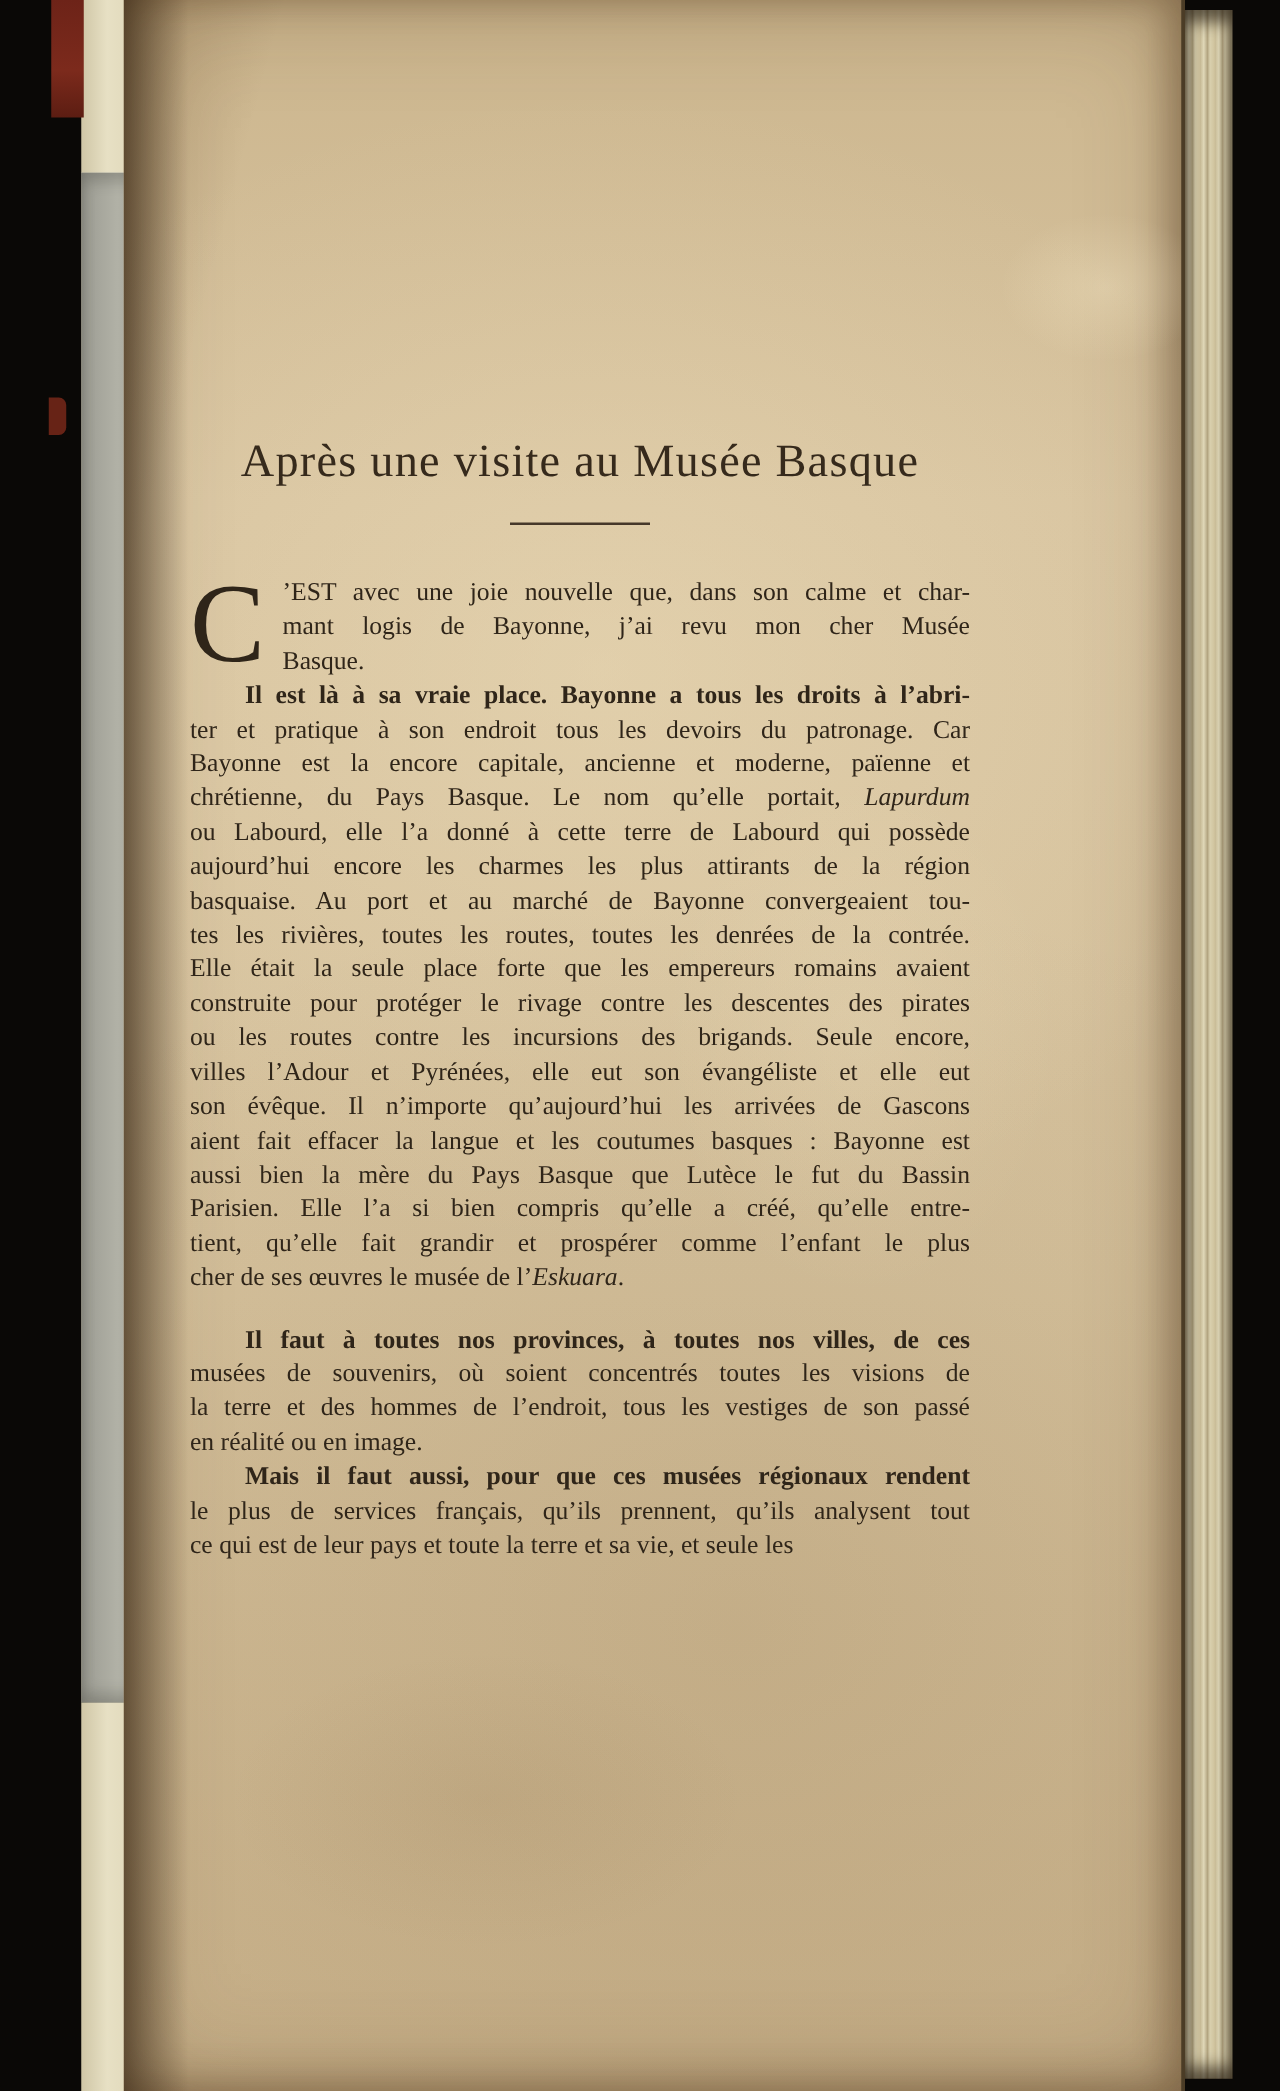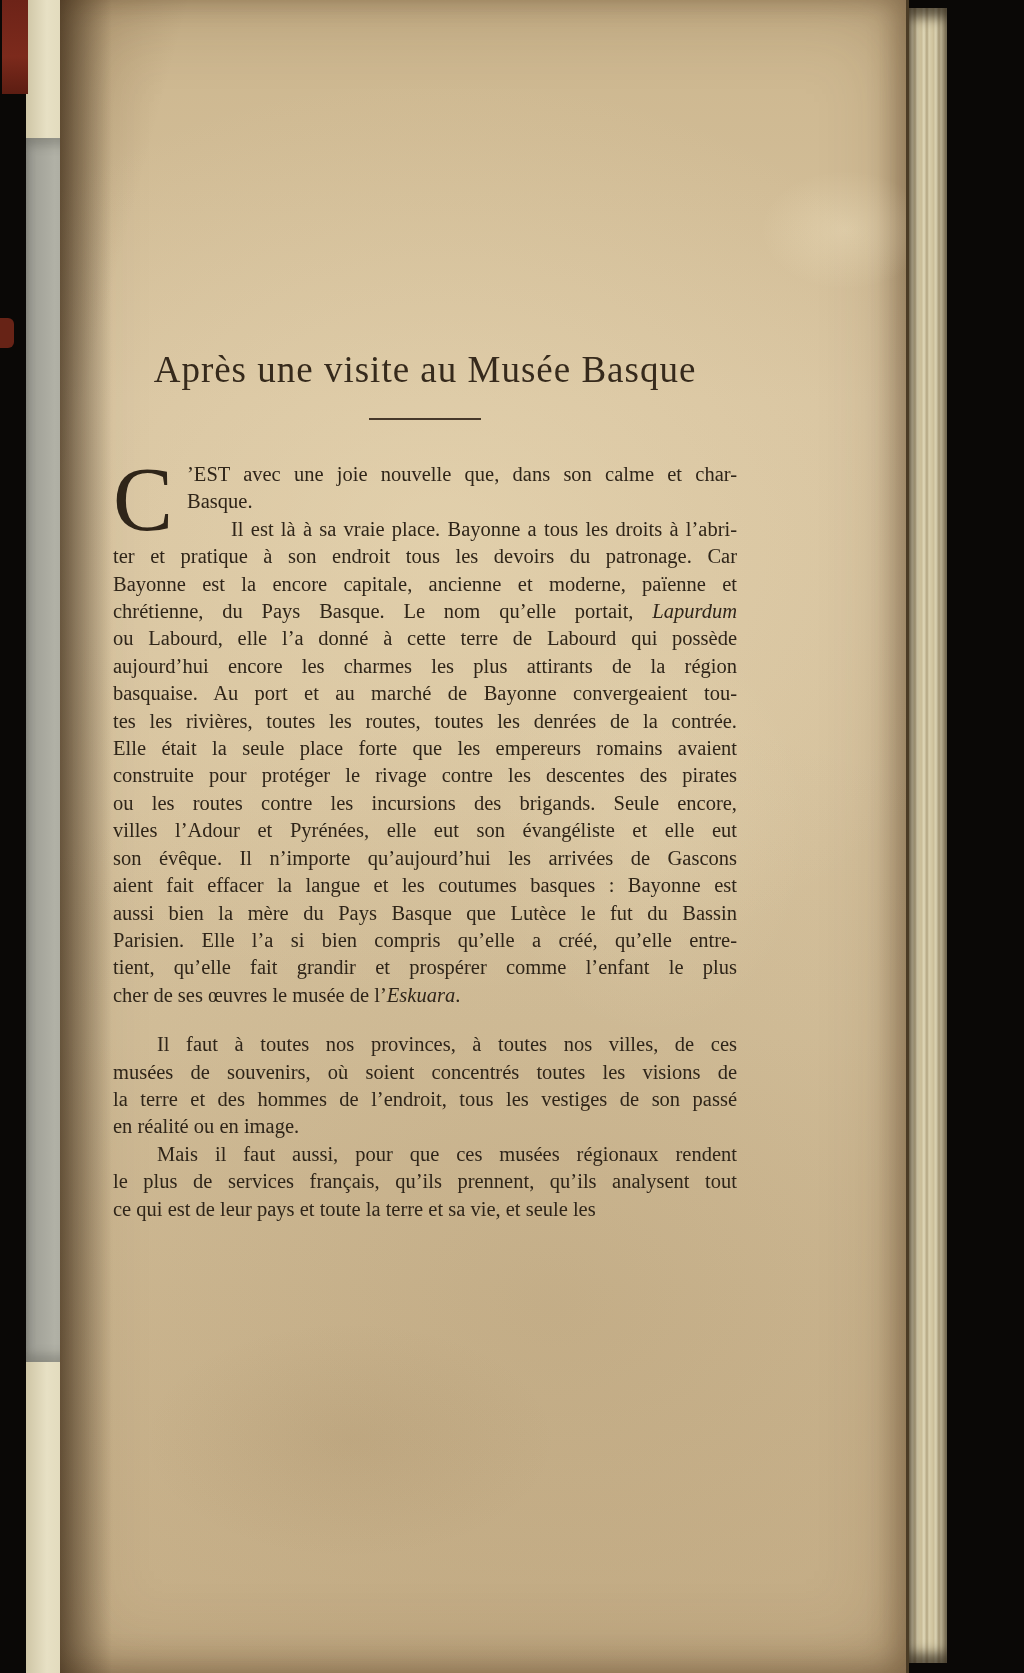--- a/index.html
+++ b/index.html
@@ -3,21 +3,21 @@
 <meta charset="utf-8">
 <style>
   html, body { margin: 0; padding: 0; }
   body {
     width: 1024px; height: 1673px;
     background: #0a0806;
     position: relative;
     overflow: hidden;
     font-family: "Liberation Serif", "DejaVu Serif", serif;
   }
-  .stage { position: absolute; inset: 0; }
+  .stage { position: absolute; inset: 0; margin-left: 39px; }
 
   
   .facing-strip {
     position: absolute; left: 26px; top: 0; bottom: 0; width: 52px;
     background: linear-gradient(90deg, #cfc6a6, #e7e0c4 40%, #ddd5b6);
   }
   .facing-gray {
     position: absolute; left: 0; top: 138px; height: 1224px; width: 100%;
     background: linear-gradient(90deg, #9b9b92, #b1b1a6 55%, #a5a59a);
     box-shadow: inset 0 8px 10px rgba(60,60,50,.25), inset 0 -8px 10px rgba(60,60,50,.25);
@@ -85,21 +85,21 @@
   .body-text {
     margin-top: 41px;
     font-size: 20.5px;
     line-height: 27.4px;
     color: #2f2519;
   }
   .para { margin: 0; }
   .para.spaced { margin-top: 22px; }
   .line { text-align: justify; text-align-last: justify; }
   .line.last { text-align-last: auto; }
-  .line.indent { text-indent: 44px; }
+  .line.indent { text-indent: 44px; font-weight: bold; }
   .line i { }
   .dropcap {
     float: left;
     font-size: 90px;
     line-height: 74px;
     height: 80px;
     margin: 2px 14px 0 0;
     color: #2f2519;
   }
 </style>
@@ -120,20 +120,21 @@
     <div class="stain s2"></div>
     <div class="stain s3"></div>
 
     <div class="content">
       <h1 class="title">Après une visite au Musée Basque</h1>
       <div class="rule"></div>
       <div class="body-text">
           <div class="para">
             <span class="dropcap">C</span>
             <div class="line">’EST avec une joie nouvelle que, dans son calme et char-</div>
+            <div class="line">mant logis de Bayonne, j’ai revu mon cher Musée</div>
             <div class="line last">Basque.</div>
           </div>
           <div class="para">
             <div class="line indent">Il est là à sa vraie place. Bayonne a tous les droits à l’abri-</div>
             <div class="line">ter et pratique à son endroit tous les devoirs du patronage. Car</div>
             <div class="line">Bayonne est la encore capitale, ancienne et moderne, païenne et</div>
             <div class="line">chrétienne, du Pays Basque. Le nom qu’elle portait, <i>Lapurdum</i></div>
             <div class="line">ou Labourd, elle l’a donné à cette terre de Labourd qui possède</div>
             <div class="line">aujourd’hui encore les charmes les plus attirants de la région</div>
             <div class="line">basquaise. Au port et au marché de Bayonne convergeaient tou-</div>

